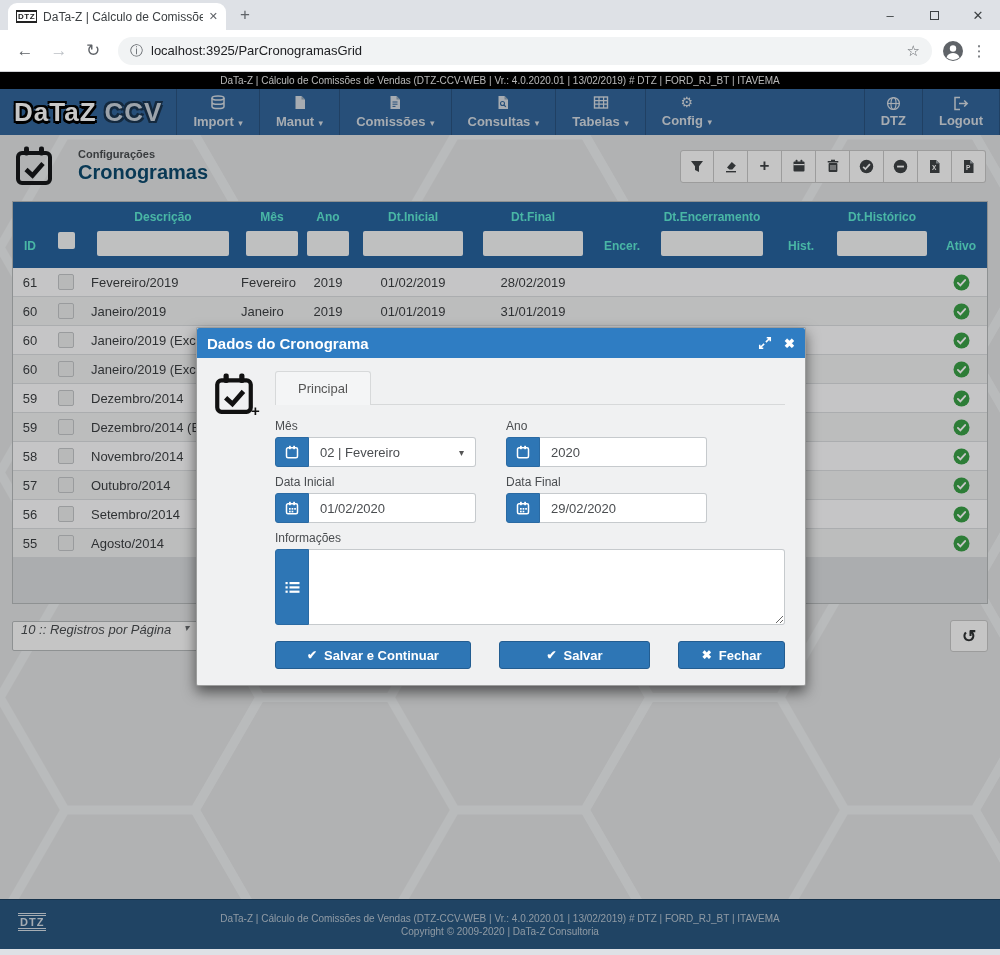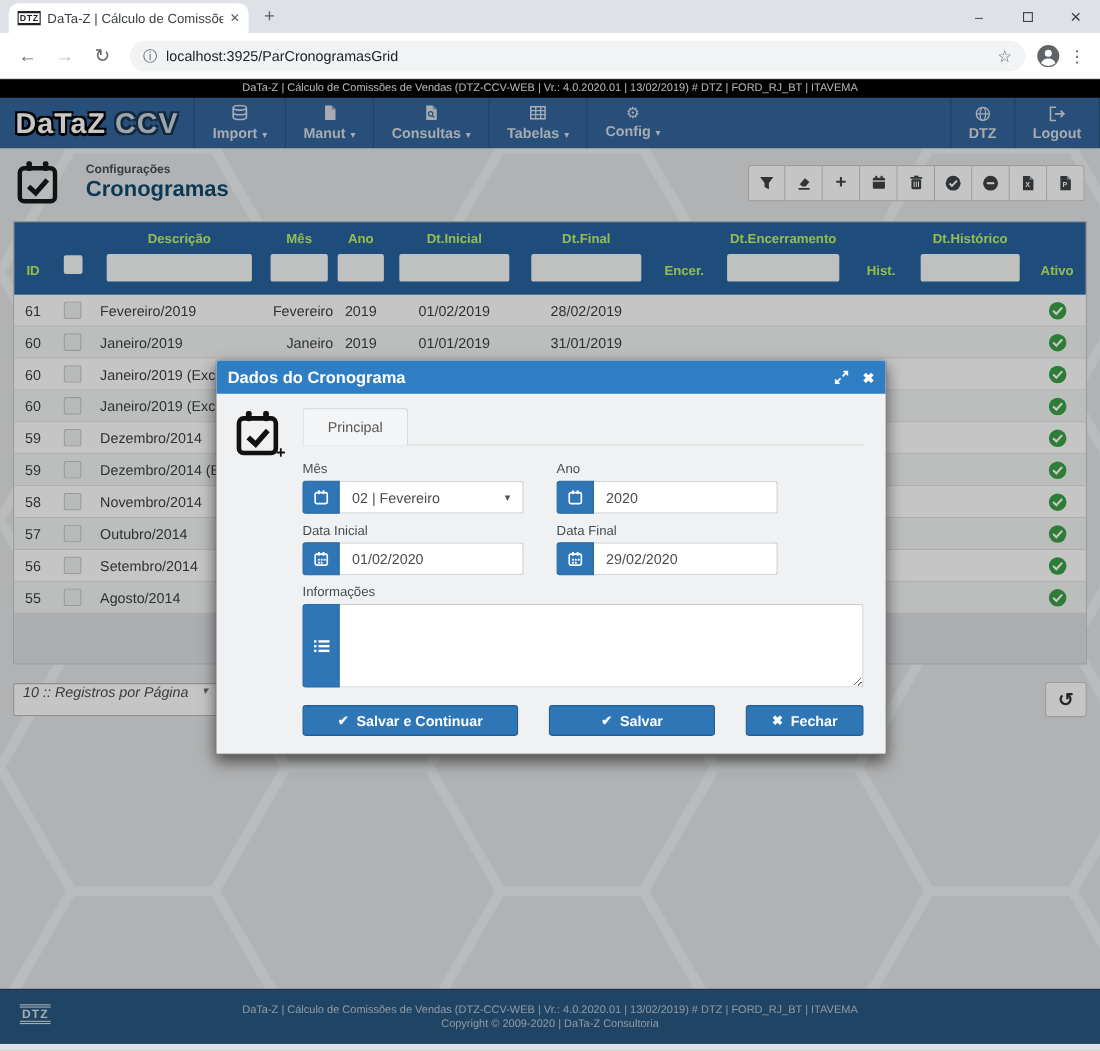--- a/index.html
+++ b/index.html
@@ -56,37 +56,37 @@
   .tbtn { width:34px; height:33px; background:#fdfdfd; border:1px solid #c8c8c8; border-left:none;
     display:flex; align-items:center; justify-content:center; cursor:pointer; }
   .tbtn:first-child { border-left:1px solid #c8c8c8; border-radius:3px 0 0 3px; }
   .tbtn:last-child { border-radius:0 3px 3px 0; }
   .tbtn .plus { font-size:17px; font-weight:bold; color:#3f4346; line-height:14px; }
 
   .gridpanel { margin:8px 12px 0; border:1px solid #b7babc; background:#fff; }
   .thead { background:#27639e; padding:8px 0 12px; display:flex; align-items:flex-start; }
   .thr { display:flex; width:100%; }
   .hcol { display:flex; flex-direction:column; align-items:center; gap:7px; }
-  .hlabel { font-size:12px; font-weight:bold; color:#bef264; white-space:nowrap; }
+  .hlabel { font-size:12px; font-weight:bold; color:#5eead4; white-space:nowrap; }
   .hinput { height:25px; background:#f5f6f7; border:none; border-radius:2px; width:84%; }
   .hcheck { width:17px; height:17px; background:#f5f6f7; border-radius:2px; margin-top:22px; }
   .hcenter { justify-content:center; padding-top:26px; }
 
   .c-id{width:34px;} .c-cb{width:38px;} .c-desc{width:152px; flex:1 0 152px;}
   .c-mes{width:62px;} .c-ano{width:50px;} .c-dtini{width:120px;} .c-dtfin{width:120px;}
   .c-encer{width:58px;} .c-dtenc{width:122px;} .c-hist{width:56px;} .c-dthist{width:106px;} .c-ativo{width:52px;}
 
   .trow { display:flex; align-items:center; height:29px; background:#fdfdfe; border-bottom:1px solid #dcdee0; font-size:13px; color:#3c3f42; }
   .trow.alt { background:#f1f2f3; }
   .tcell { overflow:hidden; white-space:nowrap; }
   .cell-id { width:34px; text-align:center; }
   .cell-cb { width:38px; display:flex; justify-content:center; }
   .rowcheck { width:16px; height:16px; background:#ecedee; border:1px solid #c4c7c9; border-radius:2px; }
   .cell-desc { width:152px; flex:1 0 152px; padding-left:6px; }
-  .cell-mes { width:62px; text-align:right; }
+  .cell-mes { width:62px; text-align:left; }
   .cell-ano { width:50px; text-align:center; }
   .cell-dtini { width:120px; text-align:center; }
   .cell-dtfin { width:120px; text-align:center; }
   .cell-encer { width:58px; } .cell-dtenc { width:122px; } .cell-hist { width:56px; } .cell-dthist { width:106px; }
   .cell-ativo { width:52px; display:flex; justify-content:center; }
   .grid-empty { height:45px; background:#dcdee0; }
 
   .pagerrow { display:flex; align-items:center; margin:16px 12px 0; }
   .pagesize { width:186px; height:30px; background:#fdfdfd; border:1px solid #b7babc; border-radius:2px;
     display:flex; align-items:flex-start; padding:0 8px; font-size:13px; color:#4a4d50;font-style:italic; }
@@ -191,20 +191,28 @@
       <svg width="14" height="15" viewBox="0 0 14 15">
           <path d="M2.5 1h6l3.5 3.5V14h-9.5Z" fill="#d6dde4"></path>
           <path d="M8.5 1l3.5 3.5H8.5Z" fill="#8fa3b5"></path>
         </svg>
       <span><span class="nav-label">Manut</span> <span class="nav-caret">▾</span></span>
     </div>
     <div class="nav-item">
       <svg width="14" height="15" viewBox="0 0 14 15">
           <path d="M2.5 1h6l3.5 3.5V14h-9.5Z" fill="#d6dde4"></path>
           <path d="M8.5 1l3.5 3.5H8.5Z" fill="#8fa3b5"></path>
+          <path d="M4.5 7h5M4.5 9.2h5M4.5 11.4h3" stroke="#33669b" stroke-width="1"></path>
+        </svg>
+      <span><span class="nav-label">Comissões</span> <span class="nav-caret">▾</span></span>
+    </div>
+    <div class="nav-item">
+      <svg width="14" height="15" viewBox="0 0 14 15">
+          <path d="M2.5 1h6l3.5 3.5V14h-9.5Z" fill="#d6dde4"></path>
+          <path d="M8.5 1l3.5 3.5H8.5Z" fill="#8fa3b5"></path>
           <circle cx="6.5" cy="8.5" r="2" fill="none" stroke="#33669b" stroke-width="1.1"></circle>
           <path d="M8 10l1.8 1.8" stroke="#33669b" stroke-width="1.1"></path>
         </svg>
       <span><span class="nav-label">Consultas</span> <span class="nav-caret">▾</span></span>
     </div>
     <div class="nav-item">
       <svg width="16" height="15" viewBox="0 0 16 15">
           <rect x="1.5" y="2" width="13" height="11" fill="none" stroke="#d6dde4" stroke-width="1.4"></rect>
           <path d="M1.5 5.6h13M1.5 9.2h13M6 2v11M10.6 2v11" stroke="#d6dde4" stroke-width="1.2"></path>
         </svg>

